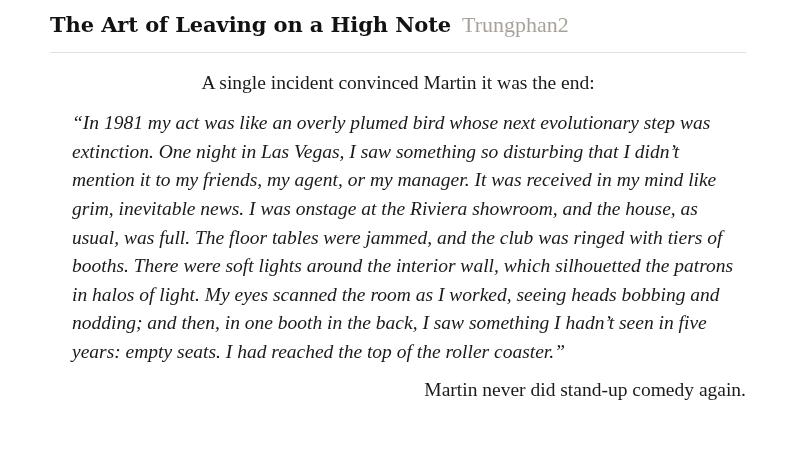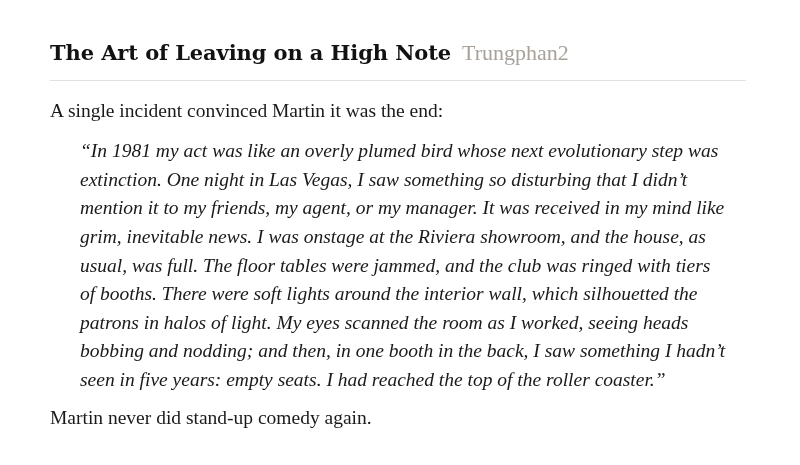--- a/index.html
+++ b/index.html
@@ -11,21 +11,21 @@
     width: 800px;
     height: 465px;
     font-family: "Liberation Serif", serif;
     color: #1a1a1a;
     overflow: hidden;
   }
   .page {
     box-sizing: border-box;
     width: 796px;
     height: 465px;
-    padding: 40px 50px 0 50px;
+    padding: 12px 50px 0 50px;
     background: #ffffff;
   }
   .title-row {
     display: flex;
     align-items: baseline;
     gap: 11px;
     padding-bottom: 14px;
   }
   .article-title {
     font-family: "DejaVu Serif", serif;
@@ -44,37 +44,39 @@
   .divider {
     height: 1px;
     background: #e2e0dc;
     margin: 0 0 16px 0;
   }
   .lead {
     font-size: 19.5px;
     line-height: 1.45;
     color: #1a1a1a;
     margin: 0 0 12px 0;
+    text-align: center;
   }
   .quote {
     margin: 0 0 10px 0;
     padding: 0 8px 0 22px;
   }
   .quote p {
-    margin: 8px;
+    margin: 0;
     font-style: italic;
     font-size: 19.5px;
     line-height: 1.465;
     color: #1a1a1a;
   }
   .closing {
     font-size: 19.5px;
     line-height: 1.45;
     color: #1a1a1a;
     margin: 0;
+    text-align: right;
   }
 </style>
 </head>
 <body>
 
 <div class="page">
 
   <div class="title-row">
     <div class="article-title">The Art of Leaving on a High Note</div>
     <div class="byline">Trungphan2</div>

